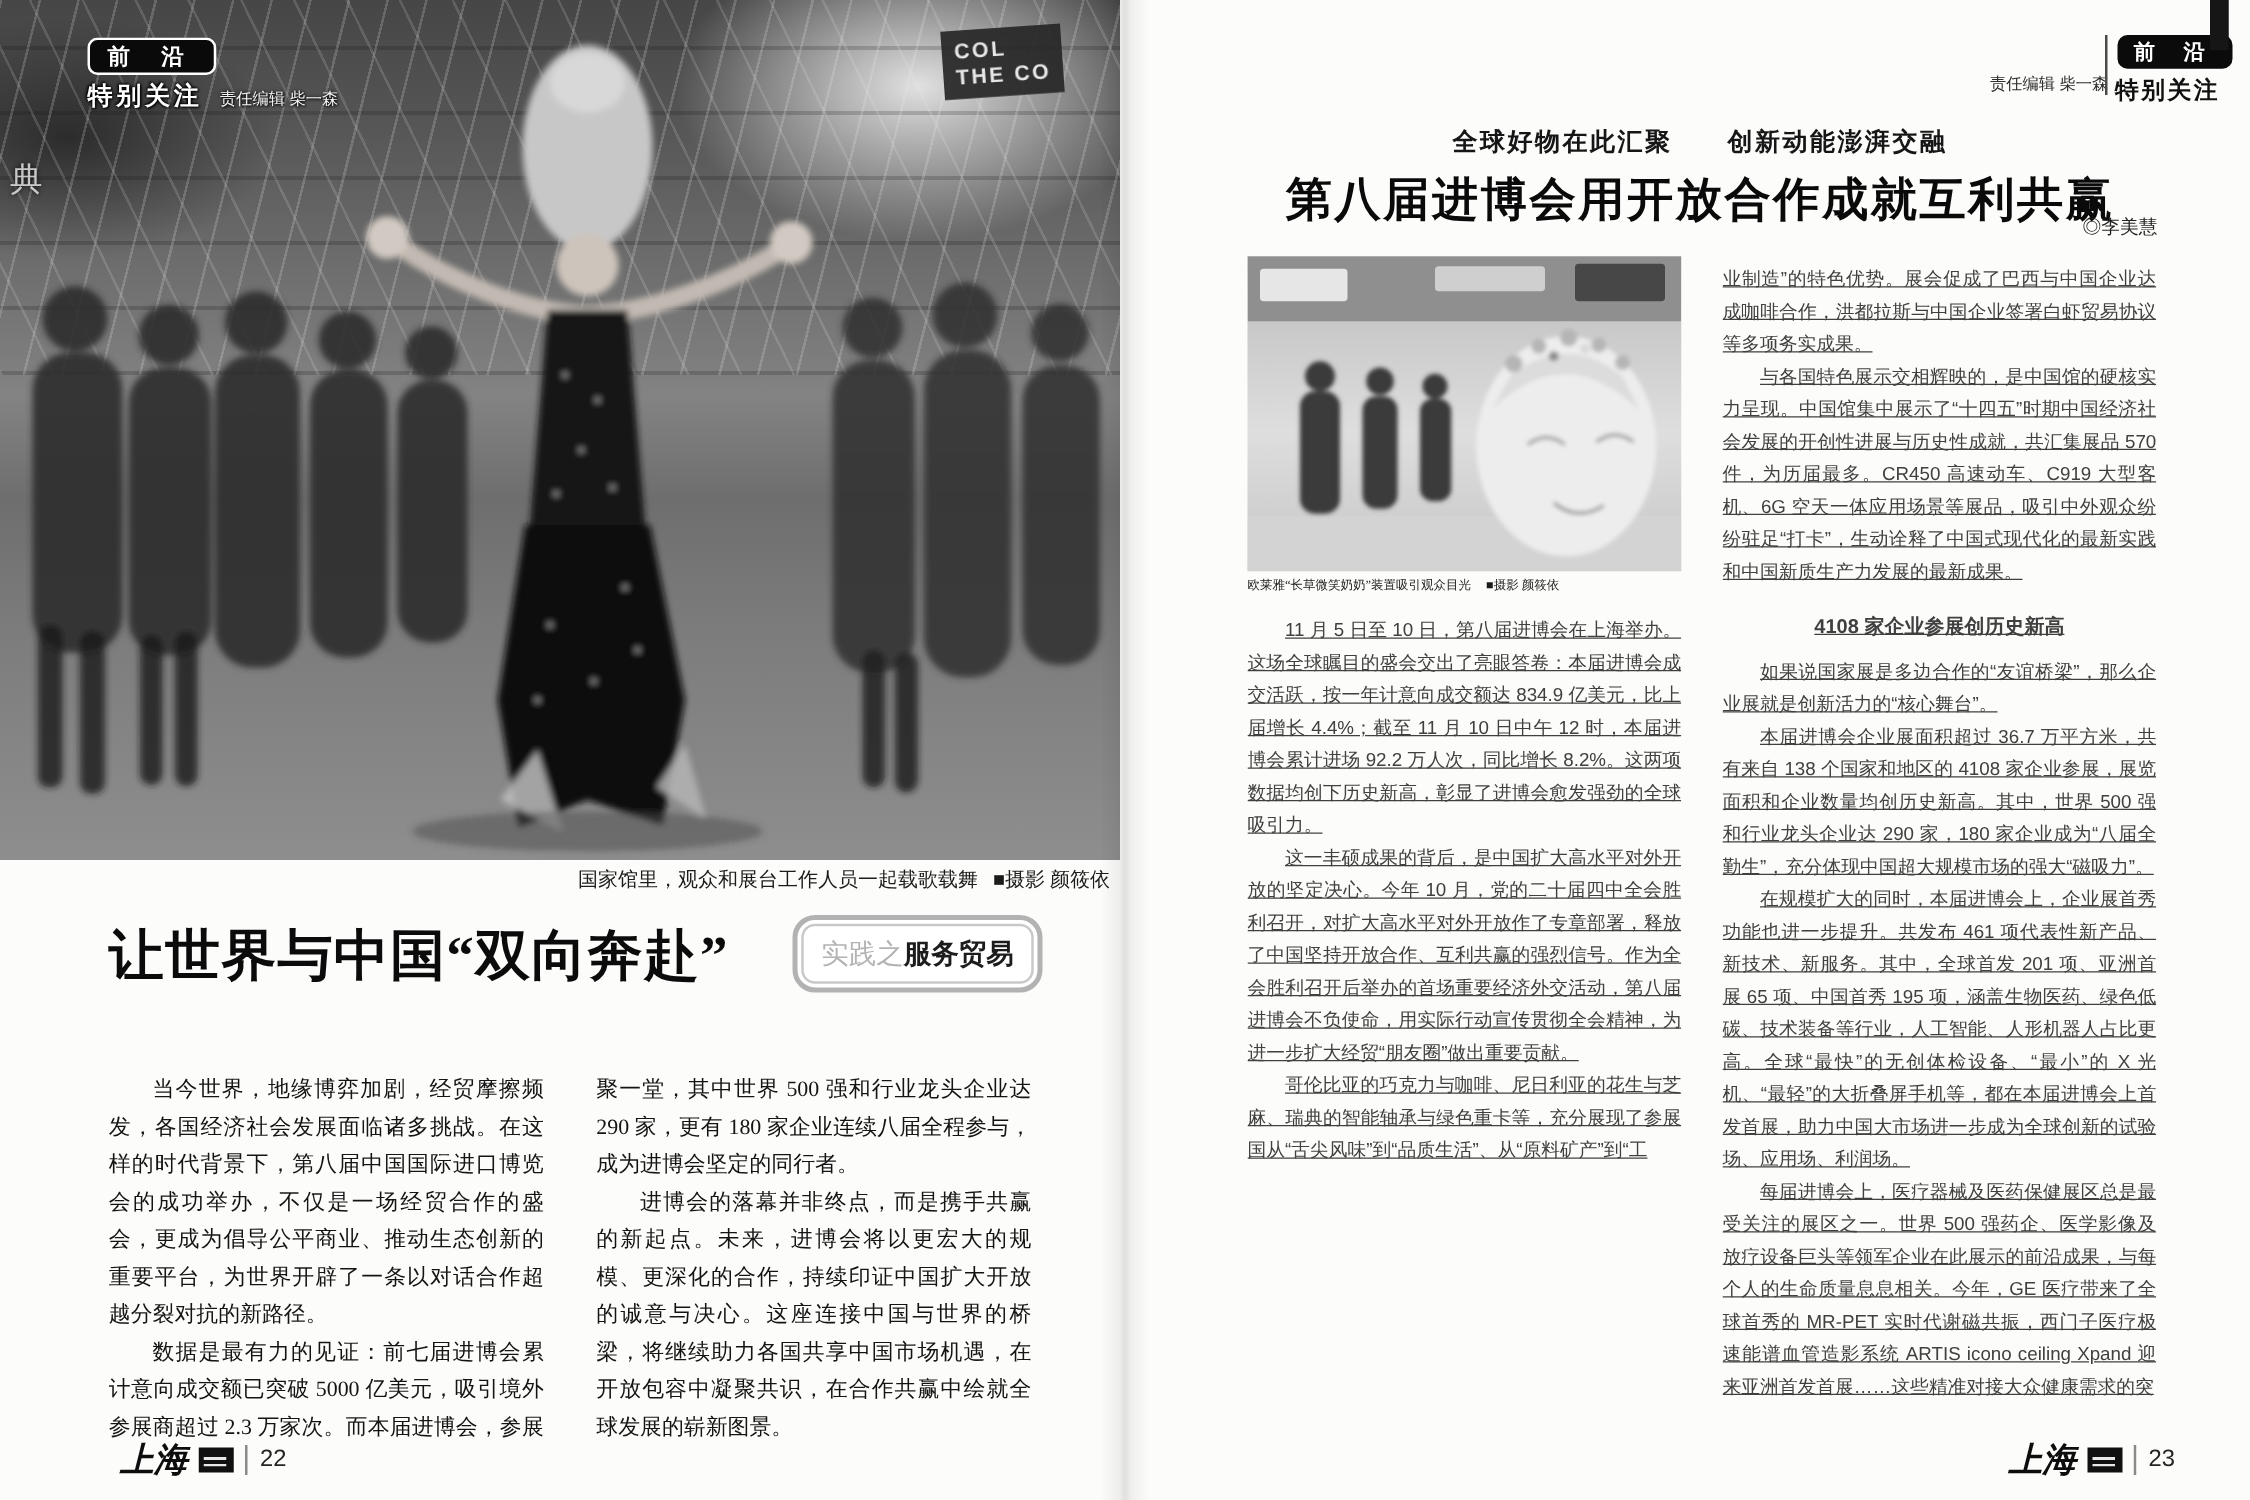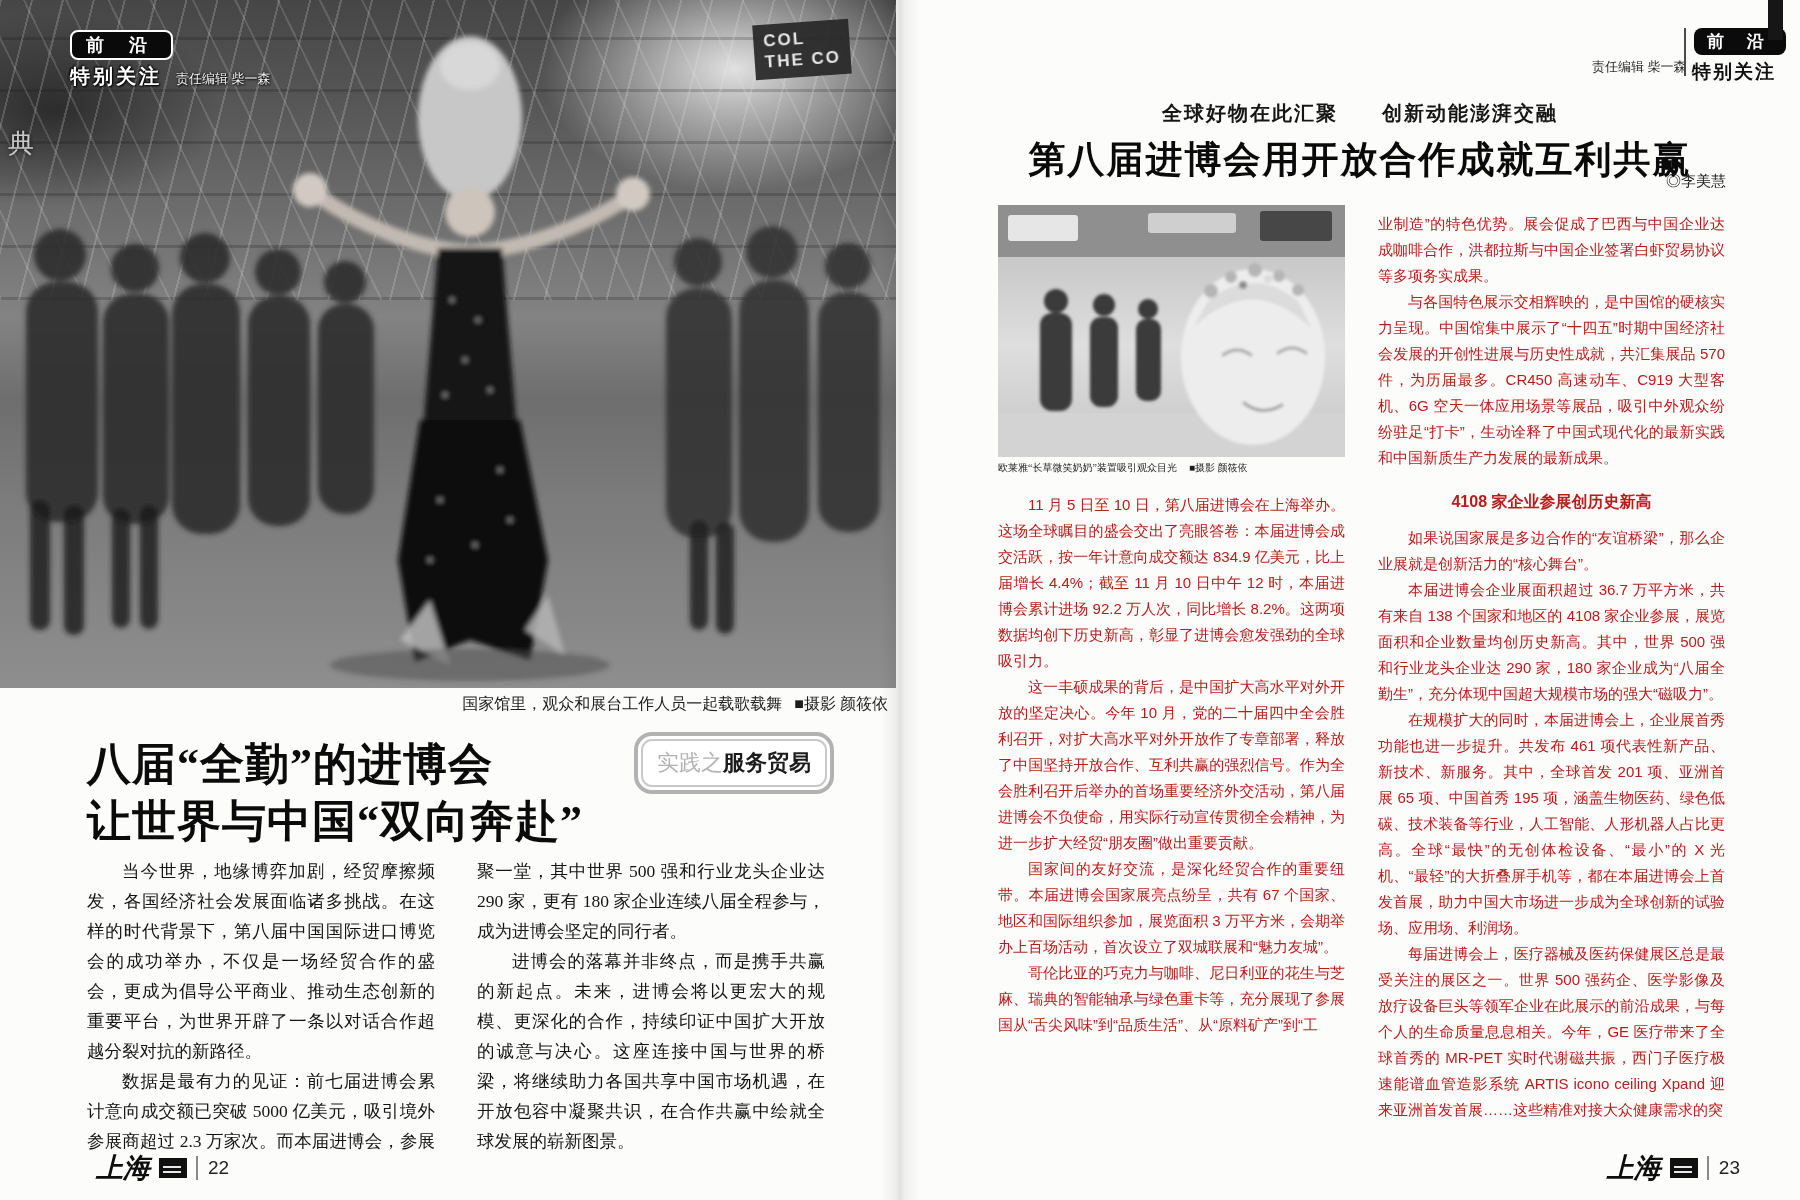--- a/index.html
+++ b/index.html
@@ -48,21 +48,21 @@
   .badge{position:absolute;left:634px;top:732px;border:4px solid #b2b2b2;border-radius:18px;padding:3px;background:#fff;}
   .badge-inner{border:2px solid #c9c9c9;border-radius:11px;padding:7px 14px;font-size:22px;white-space:nowrap;}
   .badge-prefix{color:#b3b3b3;font-family:"Liberation Serif",serif;}
   .badge-label{color:#1c1c1c;font-weight:bold;}
 
   
   .col{position:absolute;text-align:justify;overflow:hidden;}
   .col-left{font-family:"Liberation Serif",serif;font-size:17.5px;line-height:30px;width:348px;}
   #col-l1{left:87px;top:856px;height:296px;}
   #col-l2{left:477px;top:856px;height:306px;}
-  .col-right{font-size:15px;line-height:26px;width:347px;color:#b91c1c;}
+  .col-right{font-size:15px;line-height:26px;width:347px;color:#404040;text-decoration:underline;}
   #col-r1{left:998px;top:492px;height:642px;}
   #col-r2{left:1378px;top:205px;height:932px;padding-top:6px;}
   .para{margin:0;text-indent:2em;}
   .para.noindent{text-indent:0;}
   .para.heading{text-indent:0;text-align:center;font-weight:bold;font-size:16px;margin:18px 0 10px;
     font-family:"Liberation Sans",sans-serif;}
 
   
   .title-block{position:absolute;left:995px;top:100px;width:730px;text-align:center;}
   .kicker{font-size:20px;font-weight:bold;letter-spacing:2px;color:#161616;}
@@ -172,21 +172,20 @@
         <span class="sec-ed">责任编辑 柴一森</span>
       </div>
     </div>
   </div>
 
   <div class="caption caption-left">
     <span>国家馆里，观众和展台工作人员一起载歌载舞</span><span class="credit">■摄影 颜筱依</span>
   </div>
 
   <div class="headline">
-    <div>八届“全勤”的进博会</div>
     <div>让世界与中国“双向奔赴”</div>
   </div>
 
   <div class="badge">
     <div class="badge-inner">
       <span class="badge-prefix">实践之</span><span class="badge-label">服务贸易</span>
     </div>
   </div>
 
   <div class="col col-left" id="col-l1">
@@ -259,21 +258,20 @@
     </svg>
   </div>
 
   <div class="caption caption-right">
     <span>欧莱雅“长草微笑奶奶”装置吸引观众目光</span><span class="credit">■摄影 颜筱依</span>
   </div>
 
   <div class="col col-right" id="col-r1">
       <p class="para indent">11 月 5 日至 10 日，第八届进博会在上海举办。这场全球瞩目的盛会交出了亮眼答卷：本届进博会成交活跃，按一年计意向成交额达 834.9 亿美元，比上届增长 4.4%；截至 11 月 10 日中午 12 时，本届进博会累计进场 92.2 万人次，同比增长 8.2%。这两项数据均创下历史新高，彰显了进博会愈发强劲的全球吸引力。</p>
       <p class="para indent">这一丰硕成果的背后，是中国扩大高水平对外开放的坚定决心。今年 10 月，党的二十届四中全会胜利召开，对扩大高水平对外开放作了专章部署，释放了中国坚持开放合作、互利共赢的强烈信号。作为全会胜利召开后举办的首场重要经济外交活动，第八届进博会不负使命，用实际行动宣传贯彻全会精神，为进一步扩大经贸“朋友圈”做出重要贡献。</p>
-      <p class="para indent">国家间的友好交流，是深化经贸合作的重要纽带。本届进博会国家展亮点纷呈，共有 67 个国家、地区和国际组织参加，展览面积 3 万平方米，会期举办上百场活动，首次设立了双城联展和“魅力友城”。</p>
       <p class="para indent">哥伦比亚的巧克力与咖啡、尼日利亚的花生与芝麻、瑞典的智能轴承与绿色重卡等，充分展现了参展国从“舌尖风味”到“品质生活”、从“原料矿产”到“工</p>
     </div>
   <div class="col col-right" id="col-r2">
       <p class="para noindent">业制造”的特色优势。展会促成了巴西与中国企业达成咖啡合作，洪都拉斯与中国企业签署白虾贸易协议等多项务实成果。</p>
       <p class="para indent">与各国特色展示交相辉映的，是中国馆的硬核实力呈现。中国馆集中展示了“十四五”时期中国经济社会发展的开创性进展与历史性成就，共汇集展品 570 件，为历届最多。CR450 高速动车、C919 大型客机、6G 空天一体应用场景等展品，吸引中外观众纷纷驻足“打卡”，生动诠释了中国式现代化的最新实践和中国新质生产力发展的最新成果。</p>
       <p class="para heading">4108 家企业参展创历史新高</p>
       <p class="para indent">如果说国家展是多边合作的“友谊桥梁”，那么企业展就是创新活力的“核心舞台”。</p>
       <p class="para indent">本届进博会企业展面积超过 36.7 万平方米，共有来自 138 个国家和地区的 4108 家企业参展，展览面积和企业数量均创历史新高。其中，世界 500 强和行业龙头企业达 290 家，180 家企业成为“八届全勤生”，充分体现中国超大规模市场的强大“磁吸力”。</p>
       <p class="para indent">在规模扩大的同时，本届进博会上，企业展首秀功能也进一步提升。共发布 461 项代表性新产品、新技术、新服务。其中，全球首发 201 项、亚洲首展 65 项、中国首秀 195 项，涵盖生物医药、绿色低碳、技术装备等行业，人工智能、人形机器人占比更高。全球“最快”的无创体检设备、“最小”的 X 光机、“最轻”的大折叠屏手机等，都在本届进博会上首发首展，助力中国大市场进一步成为全球创新的试验场、应用场、利润场。</p>
       <p class="para indent">每届进博会上，医疗器械及医药保健展区总是最受关注的展区之一。世界 500 强药企、医学影像及放疗设备巨头等领军企业在此展示的前沿成果，与每个人的生命质量息息相关。今年，GE 医疗带来了全球首秀的 MR-PET 实时代谢磁共振，西门子医疗极速能谱血管造影系统 ARTIS icono ceiling Xpand 迎来亚洲首发首展……这些精准对接大众健康需求的突</p>

